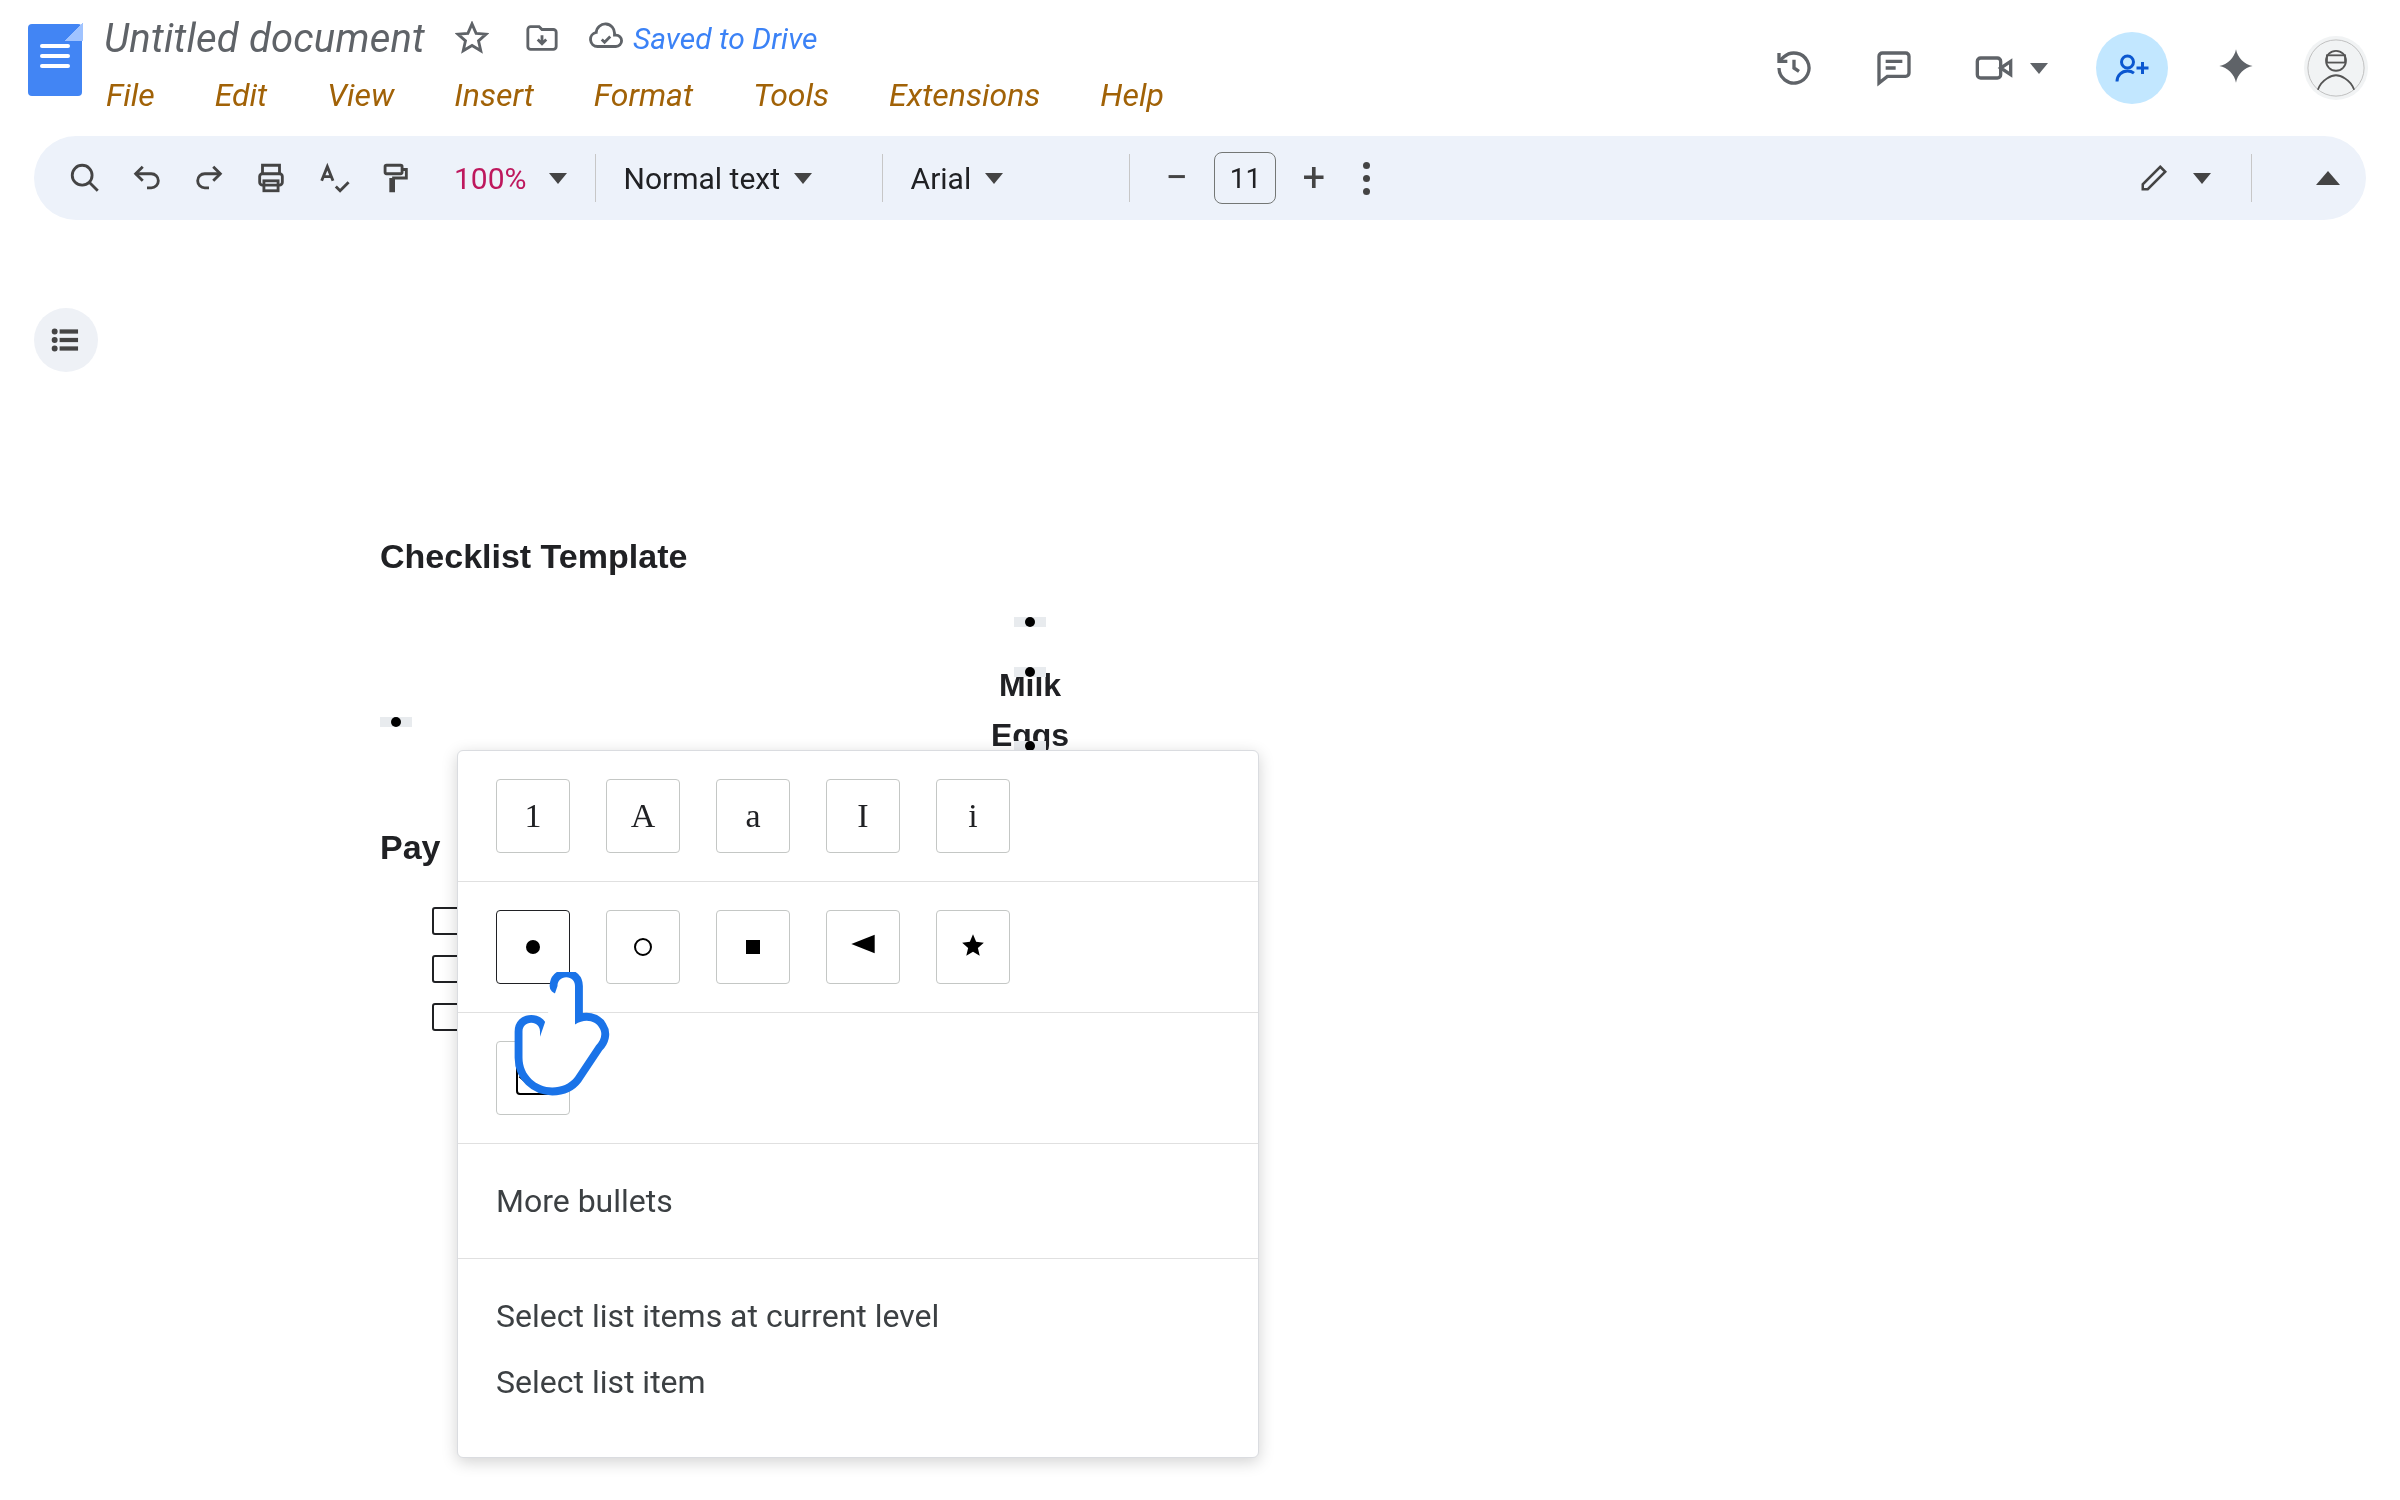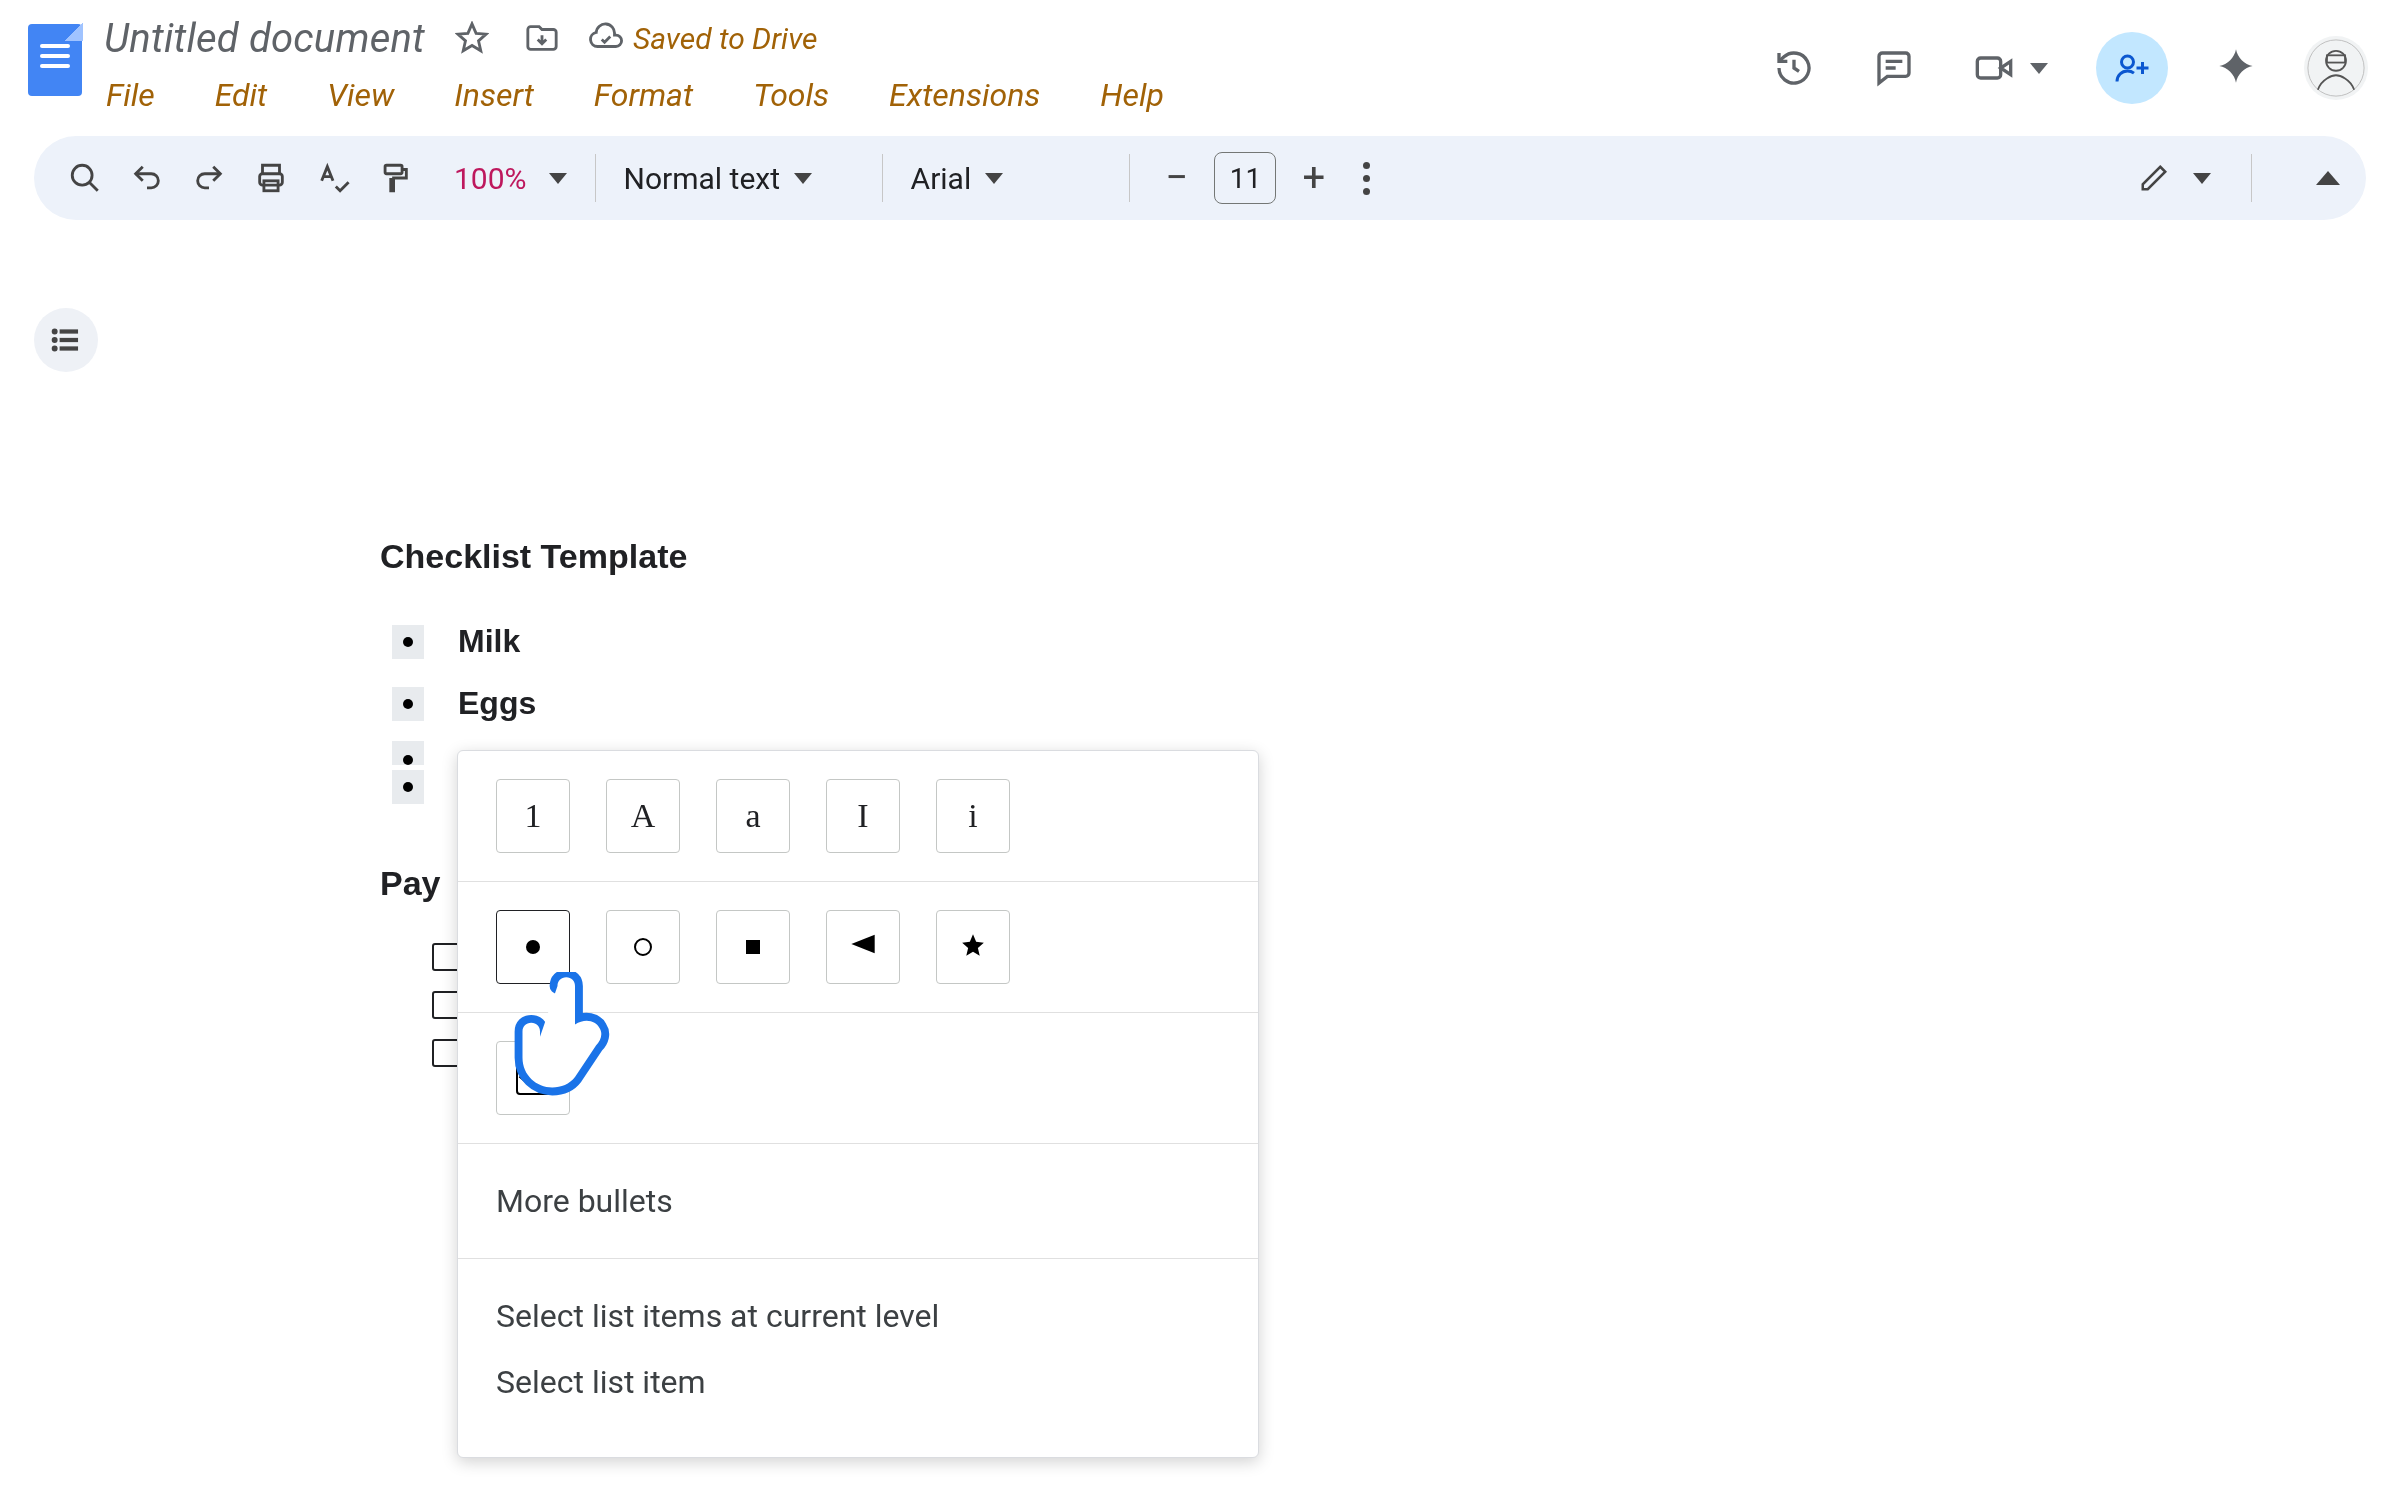--- a/index.html
+++ b/index.html
@@ -20,21 +20,21 @@
   .doc-logo{width:70px;height:96px;display:flex;align-items:center;justify-content:center;}
   .doc-logo .logo-box{width:54px;height:72px;background:#4285f4;border-radius:4px;position:relative;}
   .doc-logo .logo-box::before{content:"";position:absolute;left:12px;right:12px;top:20px;height:4px;background:#fff;border-radius:2px;box-shadow:0 10px 0 #fff,0 20px 0 #fff;}
   .doc-logo .logo-box::after{content:"";position:absolute;right:-1px;top:-1px;width:18px;height:18px;background:linear-gradient(135deg,transparent 48%,#a0c3ff 50%);}
 
   .title-col{flex:0 0 auto;margin-left:14px;}
   .title-row{display:flex;align-items:center;gap:24px;height:52px;}
   .doc-title{font-size:40px;color:#5f6368;letter-spacing:0.2px;}
   .ico-btn{background:none;border:none;padding:6px;display:flex;align-items:center;justify-content:center;color:#5f6368;}
   .ico-btn svg{width:34px;height:34px;display:block;stroke:#5f6368;fill:none;stroke-width:2;}
-  .saved-row{display:flex;align-items:center;gap:10px;color:#a16207;font-size:30px;}
+  .saved-row{display:flex;align-items:center;gap:10px;color:#3b82f6;font-size:30px;}
 
   .menu-row{display:flex;gap:56px;margin-top:8px;font-size:32px;color:#a16207;}
   .menu-row span{padding:4px 2px;}
 
   .top-right{margin-left:auto;display:flex;align-items:center;gap:48px;padding-top:20px;}
   .top-right .ico-btn svg{width:40px;height:40px;}
   .share-circle{width:72px;height:72px;border-radius:50%;background:#c2e7ff;display:flex;align-items:center;justify-content:center;}
   .share-circle svg{width:36px;height:36px;stroke:#0b57d0;fill:none;stroke-width:2;}
   .gemini-spark svg{width:40px;height:40px;fill:#5f6368;}
   .avatar{width:64px;height:64px;border-radius:50%;background:#f1f3f4;display:flex;align-items:center;justify-content:center;overflow:hidden;}
@@ -61,21 +61,21 @@
   .collapse-caret{width:0;height:0;border-left:12px solid transparent;border-right:12px solid transparent;border-bottom:14px solid #444;margin-left:24px;}
 
   
   .outline-chip{position:absolute;left:34px;top:308px;width:64px;height:64px;border-radius:50%;background:#eef1f6;display:flex;align-items:center;justify-content:center;}
   .outline-chip svg{width:34px;height:34px;stroke:#444;fill:#444;}
 
   
   .doc-body{position:absolute;left:380px;top:530px;width:1300px;font-family:Arial,sans-serif;font-size:32px;line-height:1.55;}
   .doc-heading{font-weight:700;font-size:34px;margin-bottom:34px;}
   .bullet-list{list-style:none;padding:0;margin:0 0 34px 0;}
-  .bullet-list li{display:flex;align-items:center;gap:34px;margin:12px;padding:0;height:50px;font-weight:700;}
+  .bullet-list li{display:flex;align-items:center;gap:34px;margin:0;padding:0;height:50px;font-weight:700;flex-direction:column;}
   .bullet-mark{width:32px;height:34px;background:var(--sel-bg);display:flex;align-items:center;justify-content:center;}
   .bullet-mark::before{content:"";width:10px;height:10px;border-radius:50%;background:#000;}
   .bullet-list li.truncated{overflow:hidden;height:24px;align-items:flex-start;}
   .bullet-list li.truncated .bullet-mark{height:24px;align-items:flex-end;}
   .bullet-list li.hidden-under{height:20px;}
   .pay-heading{font-weight:700;font-size:34px;margin-top:60px;}
 
   
   .check-col{margin-top:34px;margin-left:52px;display:flex;flex-direction:column;gap:20px;}
   .check-col .cb{width:24px;height:24px;border:2.5px solid #202124;border-radius:3px;}

